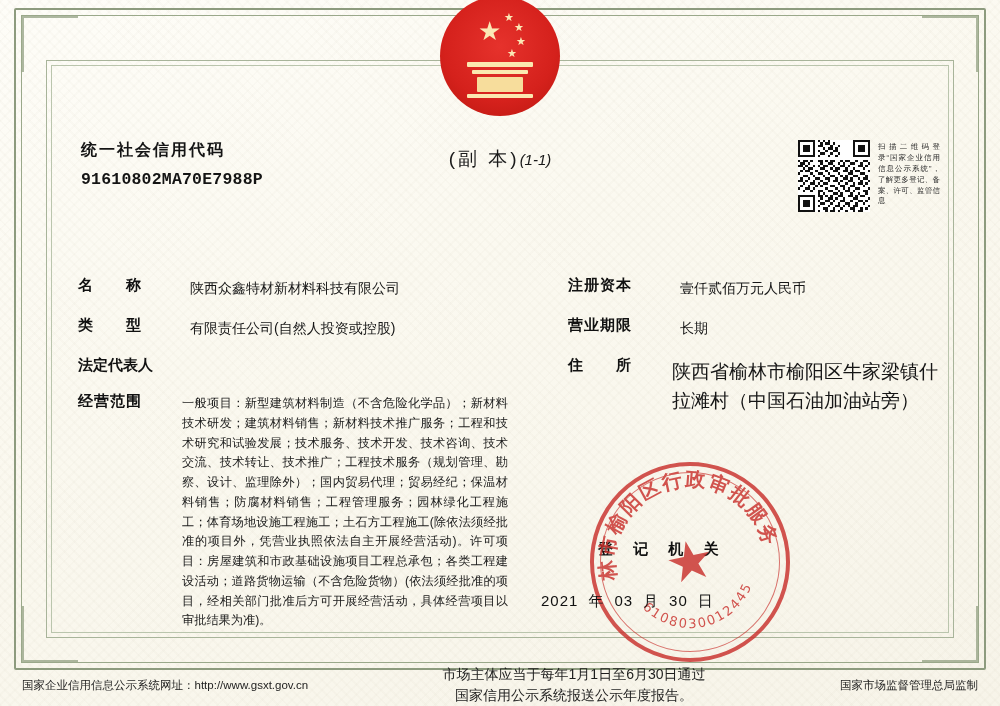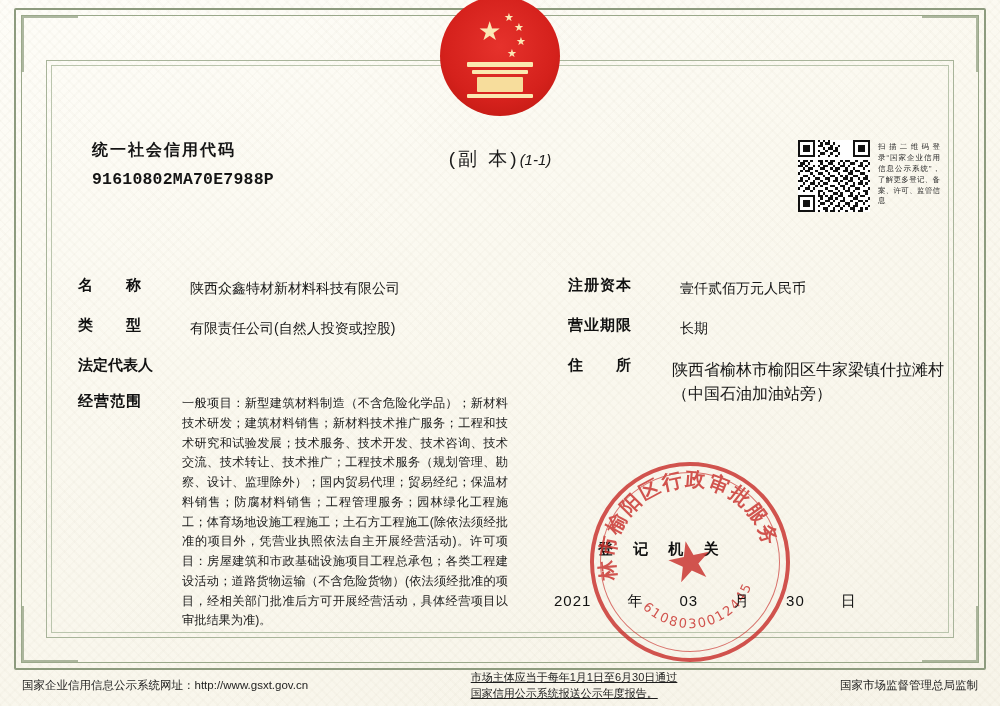--- a/index.html
+++ b/index.html
@@ -101,21 +101,21 @@
     position: absolute;
     color: #fbe9b6;
     line-height: 1;
     font-size: 26px;
   }
   .star.small { font-size: 11px; }
 
   
   .code-block {
     position: absolute;
-    left: 92px;
+    left: 81px;
     top: 140px;
     color: #1b1b1b;
   }
   .code-label {
     font-size: 16px;
     letter-spacing: 2px;
     font-weight: 700;
     color: #141414;
   }
   .code-value {
@@ -193,21 +193,21 @@
     flex: 0 0 auto;
     width: 104px;
     font-size: 15px;
     font-weight: 700;
     color: #111;
     letter-spacing: 1px;
   }
   .field-label.spread4 { letter-spacing: 0; }
   .field-value {
     flex: 1 1 auto;
-    font-size: 16px;
+    font-size: 19px;
     color: #161616;
     line-height: 1.5;
     padding-top: 2px;
   }
   .field-value.big { font-size: 14px; padding-left: 8px; }
   .scope-value {
     font-size: 12.2px;
     line-height: 1.62;
     text-align: justify;
     color: #1a1a1a;
@@ -225,21 +225,21 @@
     margin-left: 32px;
   }
   .issue-date {
     position: absolute;
     left: 536px;
     top: 592px;
     font-size: 15px;
     color: #111;
     letter-spacing: 1px;
   }
-  .issue-date span { margin: 0 18px; }
+  .issue-date span { margin: 0 5px; }
 
   
   .seal {
     position: absolute;
     left: 590px;
     top: 462px;
     width: 200px;
     height: 200px;
     transform: rotate(-12deg);
     opacity: .82;
@@ -281,24 +281,24 @@
     display: flex;
     align-items: center;
     justify-content: space-between;
     font-size: 11.5px;
     color: #1d1d1d;
     padding: 0 8px;
     box-sizing: border-box;
     gap: 30px;
   }
   .footer-center {
-    font-size: 11px;
+    text-align: center;
+    font-size: 14px;
     line-height: 1.5;
     color: #1d1d1d;
-    text-decoration: underline;
   }
   .footer-left, .footer-right { white-space: nowrap; }
 </style>
 </head>
 <body>
 
 <div class="license">
   <div class="bg-texture"></div>
   <div class="outer-border"></div>
   <div class="inner-border"></div>

